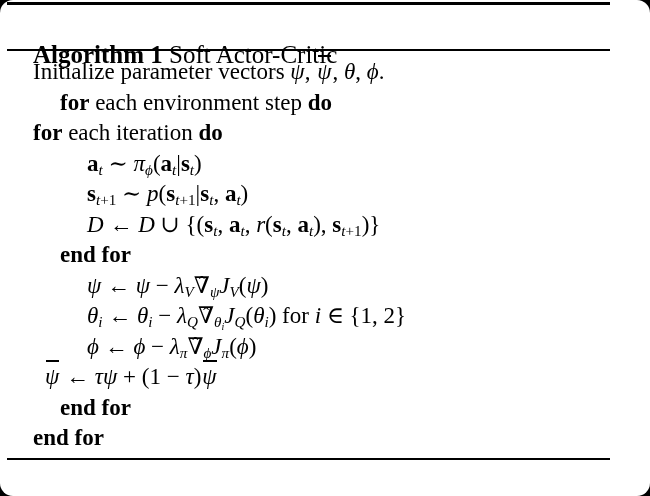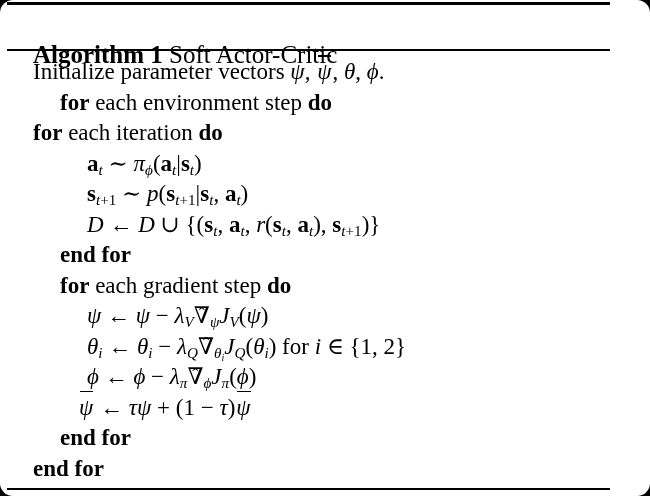--- a/index.html
+++ b/index.html
@@ -57,22 +57,21 @@
   </div>
   <div class="rule rule-mid"></div>
   <div class="algo-body" id="algo-body">
       <div class="line" style="padding-left: 33px;"><span class="t-rm">Initialize parameter vectors </span><span class="t-it">ψ</span><span class="t-rm">, </span><span class="t-bar">ψ</span><span class="t-rm">, </span><span class="t-it">θ</span><span class="t-rm">, </span><span class="t-it">ϕ</span><span class="t-rm">.</span></div>
       <div class="line" style="padding-left: 60px;"><span class="t-kw">for</span><span class="t-rm"> each environment step </span><span class="t-kw">do</span></div>
       <div class="line" style="padding-left: 33px;"><span class="t-kw">for</span><span class="t-rm"> each iteration </span><span class="t-kw">do</span></div>
       <div class="line" style="padding-left: 87px;"><span class="t-bf">a</span><sub class="msub"><span class="t-it">t</span></sub><span class="t-sym"> ∼ </span><span class="t-it">π</span><sub class="msub"><span class="t-it">ϕ</span></sub><span class="t-rm">(</span><span class="t-bf">a</span><sub class="msub"><span class="t-it">t</span></sub><span class="t-rm">|</span><span class="t-bf">s</span><sub class="msub"><span class="t-it">t</span></sub><span class="t-rm">)</span></div>
       <div class="line" style="padding-left: 87px;"><span class="t-bf">s</span><sub class="msub"><span class="t-it">t</span><span class="t-rm">+1</span></sub><span class="t-sym"> ∼ </span><span class="t-it">p</span><span class="t-rm">(</span><span class="t-bf">s</span><sub class="msub"><span class="t-it">t</span><span class="t-rm">+1</span></sub><span class="t-rm">|</span><span class="t-bf">s</span><sub class="msub"><span class="t-it">t</span></sub><span class="t-rm">, </span><span class="t-bf">a</span><sub class="msub"><span class="t-it">t</span></sub><span class="t-rm">)</span></div>
       <div class="line" style="padding-left: 87px;"><span class="t-cal">D</span><span class="t-sym"> ← </span><span class="t-cal">D</span><span class="t-sym"> ∪ </span><span class="t-rm">{(</span><span class="t-bf">s</span><sub class="msub"><span class="t-it">t</span></sub><span class="t-rm">, </span><span class="t-bf">a</span><sub class="msub"><span class="t-it">t</span></sub><span class="t-rm">, </span><span class="t-it">r</span><span class="t-rm">(</span><span class="t-bf">s</span><sub class="msub"><span class="t-it">t</span></sub><span class="t-rm">, </span><span class="t-bf">a</span><sub class="msub"><span class="t-it">t</span></sub><span class="t-rm">), </span><span class="t-bf">s</span><sub class="msub"><span class="t-it">t</span><span class="t-rm">+1</span></sub><span class="t-rm">)}</span></div>
       <div class="line" style="padding-left: 60px;"><span class="t-kw">end for</span></div>
-      <div class="line" style="padding-left: 60px;"><span class="t-kw">for</span><span class="t-rm"> each gradient step </span><span class="t-kw">do</span></div>
       <div class="line" style="padding-left: 87px;"><span class="t-it">ψ</span><span class="t-sym"> ← </span><span class="t-it">ψ</span><span class="t-sym"> − </span><span class="t-it">λ</span><sub class="msub"><span class="t-it">V</span></sub><span class="hat-wrap"><span class="hat">ˆ</span><span class="t-sym">∇</span></span><sub class="msub"><span class="t-it">ψ</span></sub><span class="t-it">J</span><sub class="msub"><span class="t-it">V</span></sub><span class="t-rm">(</span><span class="t-it">ψ</span><span class="t-rm">)</span></div>
       <div class="line" style="padding-left: 87px;"><span class="t-it">θ</span><sub class="msub"><span class="t-it">i</span></sub><span class="t-sym"> ← </span><span class="t-it">θ</span><sub class="msub"><span class="t-it">i</span></sub><span class="t-sym"> − </span><span class="t-it">λ</span><sub class="msub"><span class="t-it">Q</span></sub><span class="hat-wrap"><span class="hat">ˆ</span><span class="t-sym">∇</span></span><sub class="msub"><span class="t-it">θ</span><sub class="msub"><span class="t-it">i</span></sub></sub><span class="t-it">J</span><sub class="msub"><span class="t-it">Q</span></sub><span class="t-rm">(</span><span class="t-it">θ</span><sub class="msub"><span class="t-it">i</span></sub><span class="t-rm">) for </span><span class="t-it">i</span><span class="t-sym"> ∈ </span><span class="t-rm">{1, 2}</span></div>
       <div class="line" style="padding-left: 87px;"><span class="t-it">ϕ</span><span class="t-sym"> ← </span><span class="t-it">ϕ</span><span class="t-sym"> − </span><span class="t-it">λ</span><sub class="msub"><span class="t-it">π</span></sub><span class="hat-wrap"><span class="hat">ˆ</span><span class="t-sym">∇</span></span><sub class="msub"><span class="t-it">ϕ</span></sub><span class="t-it">J</span><sub class="msub"><span class="t-it">π</span></sub><span class="t-rm">(</span><span class="t-it">ϕ</span><span class="t-rm">)</span></div>
-      <div class="line" style="padding-left: 78px;"><span class="t-bar">ψ</span><span class="t-sym"> ← </span><span class="t-it">τψ</span><span class="t-sym"> + </span><span class="t-rm">(1 − </span><span class="t-it">τ</span><span class="t-rm">)</span><span class="t-bar">ψ</span></div>
+      <div class="line" style="padding-left: 44px;"><span class="t-bar">ψ</span><span class="t-sym"> ← </span><span class="t-it">τψ</span><span class="t-sym"> + </span><span class="t-rm">(1 − </span><span class="t-it">τ</span><span class="t-rm">)</span><span class="t-bar">ψ</span></div>
       <div class="line" style="padding-left: 60px;"><span class="t-kw">end for</span></div>
       <div class="line" style="padding-left: 33px;"><span class="t-kw">end for</span></div>
     </div>
   <div class="rule rule-bottom"></div>
 </div>
 
 </body></html>

